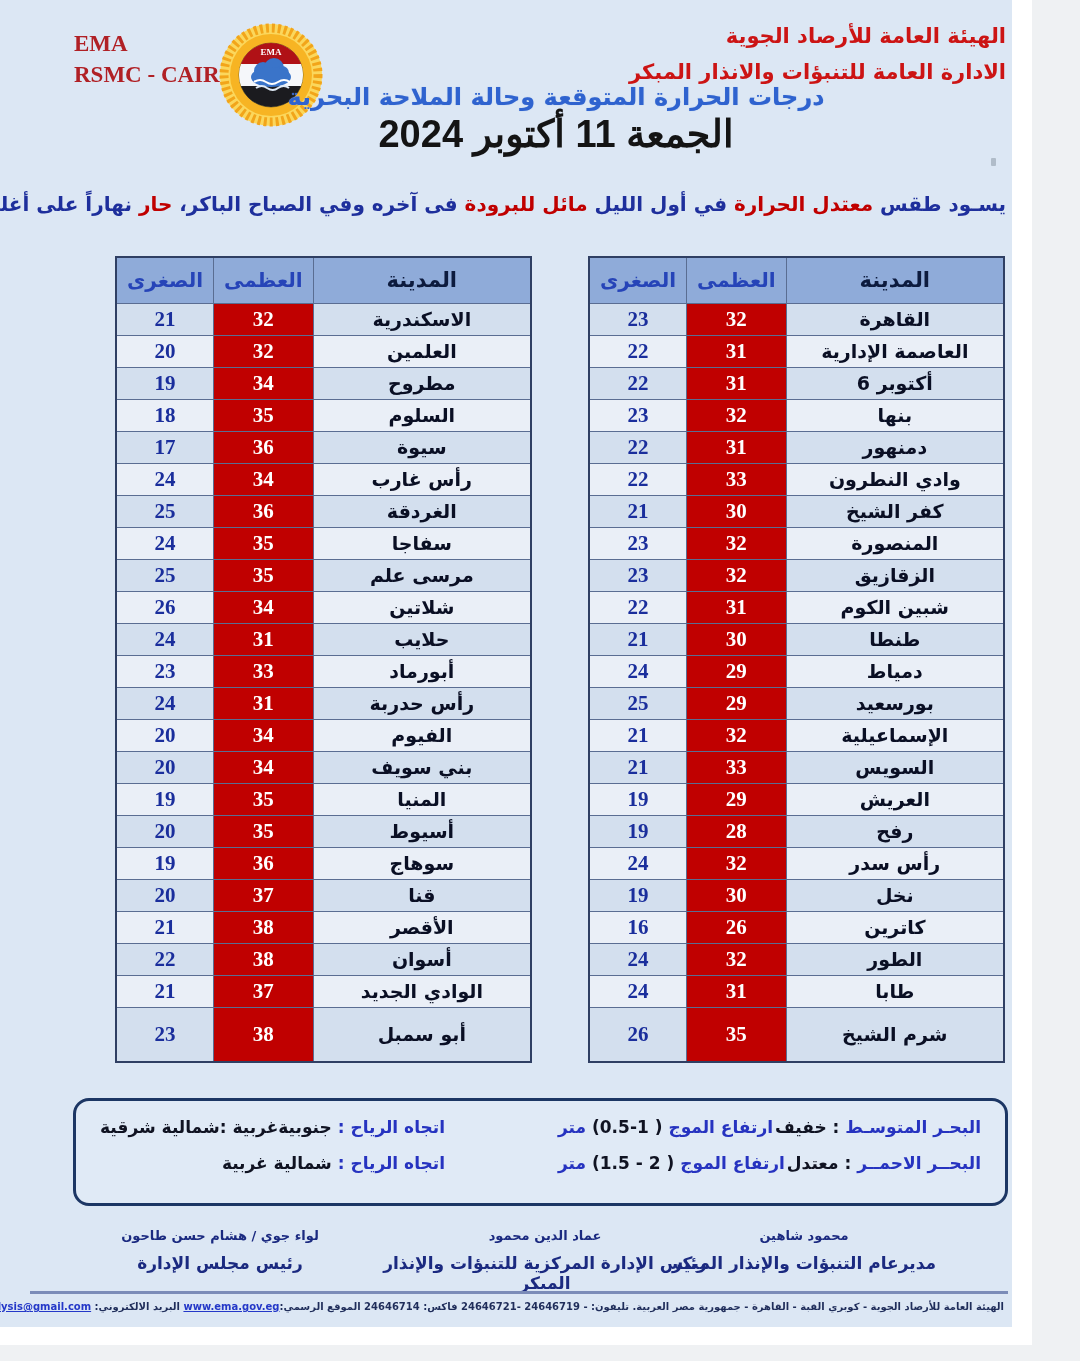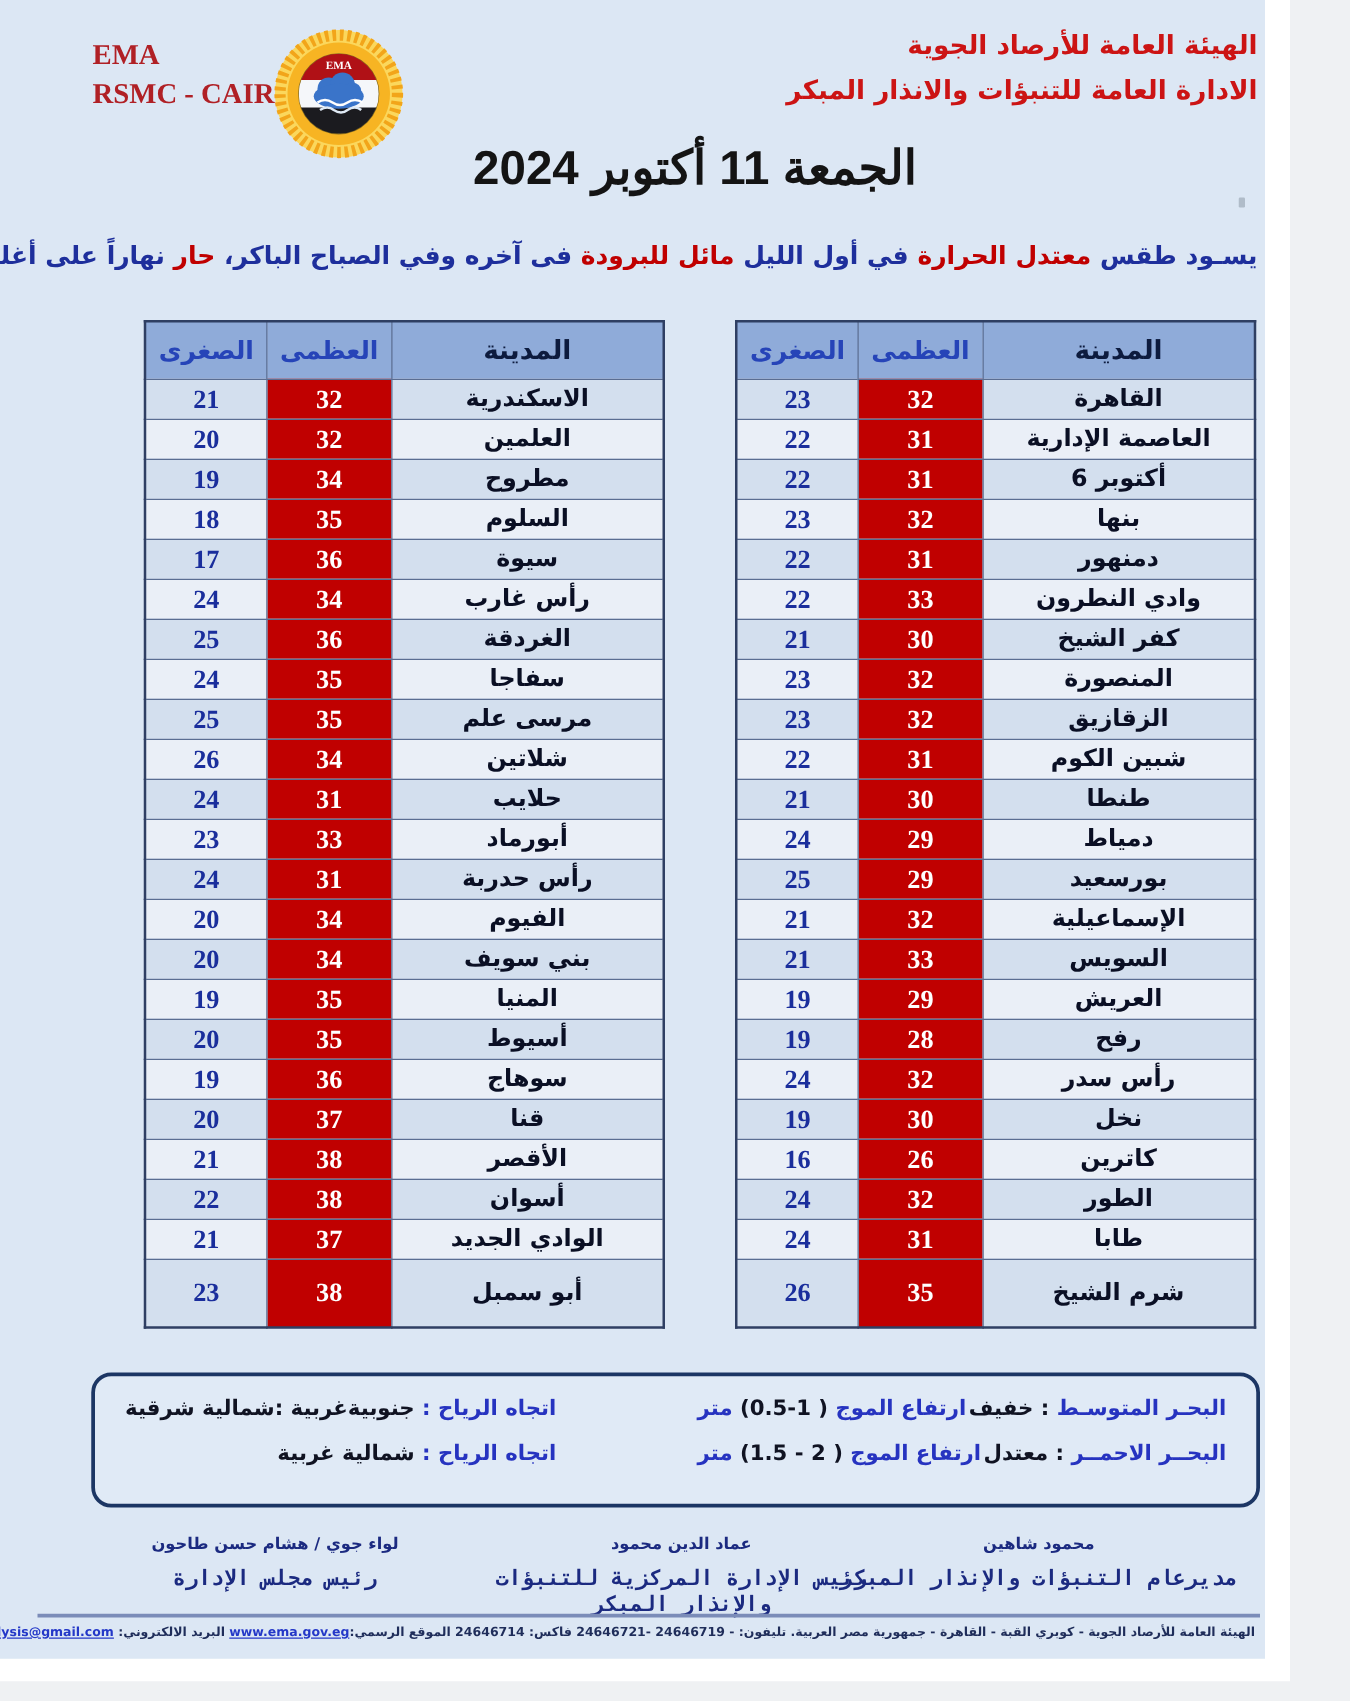--- a/index.html
+++ b/index.html
@@ -50,25 +50,25 @@
             direction:rtl; padding:16px 24px 0; font-weight:bold; font-size:17px; }
   .m-row { display:flex; direction:rtl; margin-bottom:16px; white-space:nowrap; }
   .m-sea  { width:165px; text-align:right; }
   .m-wave { width:250px; margin-right:8px; text-align:left; }
   .m-wind { margin-right:113px; text-align:right; }
   .blue { color:#2633c0; }
   .dark { color:#101322; }
 
   
   .sig { position:absolute; top:1228px; text-align:center; color:#1b2a80; font-weight:bold; direction:rtl; }
-  .sig-right  { left:651px; width:360px; }
+  .sig-right  { left:624px; width:360px; }
   .sig-center { left:370px; width:350px; }
   .sig-left   { left:60px;  width:320px; }
   .s-name  { font-size:13px; }
-  .s-title { font-size:17px; margin-top:10px;font-family:Liberation Mono, monospace; }
+  .s-title { font-size:17px; margin-top:10px; }
 
   .divider { position:absolute; left:30px; top:1291px; width:978px; height:3px; background:#7b8cb8; }
 
   
   .footer { position:absolute; right:8px; top:1301px; width:995px; direction:rtl; text-align:right;
             font-size:10px; color:#1f2d5a; font-weight:bold; white-space:nowrap; }
   .footer a { color:#2438c8; text-decoration:underline; cursor:pointer; }
 
   .artifact { position:absolute; left:991px; top:158px; width:5px; height:8px; background:#8d99a6;
               opacity:.55; border-radius:1px; }
@@ -108,20 +108,21 @@
         </g>
         <text x="53" y="33" text-anchor="middle" font-size="9" font-weight="bold" fill="#ffffff" font-family="Liberation Serif, serif">EMA</text>
       </svg>
     </div>
 
     <div class="org-ar">
       <div>الهيئة العامة للأرصاد الجوية</div>
       <div>الادارة العامة للتنبؤات والانذار المبكر</div>
     </div>
 
+    <div class="title">درجات الحرارة المتوقعة وحالة الملاحة البحرية</div>
     <div class="date">الجمعة  11 أكتوبر  2024</div>
 
     <div class="summary" id="summary"><span class="seg-blue">يسـود طقس </span><span class="seg-red">معتدل الحرارة</span><span class="seg-blue"> في أول الليل </span><span class="seg-red">مائل للبرودة</span><span class="seg-blue"> فى آخره وفي الصباح الباكر، </span><span class="seg-red">حار</span><span class="seg-blue"> نهاراً على أغلب الأنحاء</span></div>
 
     <div class="tables">
 
       <table class="temps">
         <colgroup>
             <col style="width:52.5%">
             <col style="width:24%">

